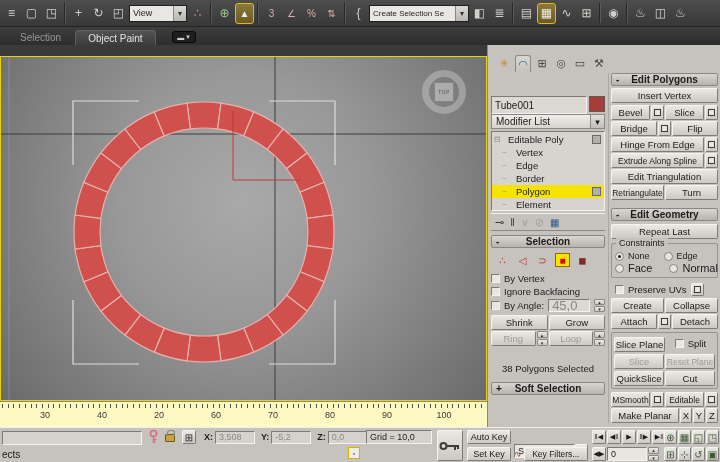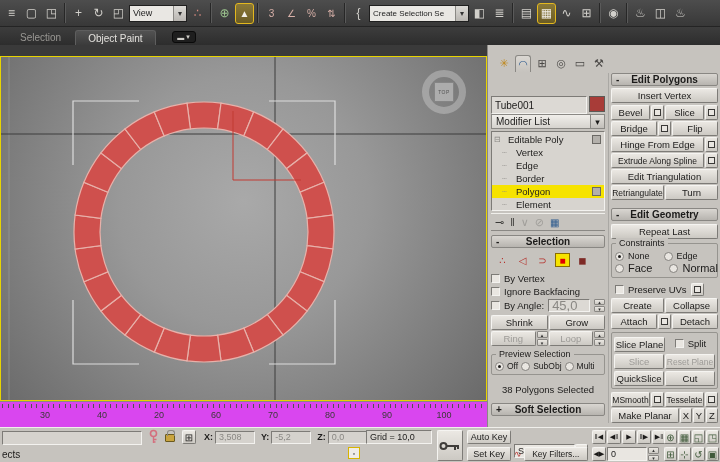--- a/index.html
+++ b/index.html
@@ -80,21 +80,21 @@
   .stacktools .blue{color:#2d5a8e;font-size:10px}
 
   .soicons{height:16px;flex:none;display:flex;align-items:center;gap:5px;padding-left:4px}
   .soic{width:15px;height:14px;display:flex;align-items:center;justify-content:center;font-size:10px;color:#b5312c}
   .soic.onyellow{background:#f6e300;border:1px solid #8a6d00}
   .soic.dark{color:#7e2a26}
   .selstatus{height:12px;flex:none;display:flex;align-items:center;justify-content:center;font-size:9.5px}
   .pvrow{display:flex;align-items:center;gap:3px;font-size:8.5px}
 
   
-  .trackbar{position:absolute;left:0;top:401px;width:487px;height:26px;background:#d946ef;border-top:1px solid #8a8884;overflow:hidden}
+  .trackbar{position:absolute;left:0;top:401px;width:487px;height:26px;background:#fef9c3;border-top:1px solid #8a8884;overflow:hidden}
   .tick{position:absolute;top:2px;width:1px;height:4px;background:#55524e}
   .tlabel{position:absolute;top:8px;width:30px;margin-left:-15px;text-align:center;font-size:9px;color:#3a3937}
 
   
   .statusbar{position:absolute;left:0;top:427px;width:720px;height:35px;background:#c6c3be;border-top:1px solid #f0efeb}
   .sb{position:absolute;display:flex;align-items:center}
   .sfield{background:#d5d2cd;border:1px solid;border-color:#7d7b77 #f3f2ef #f3f2ef #7d7b77;font-size:9px;display:flex;align-items:center;padding:0 3px;color:#1c1b1a}
   .sfield.gray{color:#8a8884}
   .coordlbl{font-weight:bold;font-size:9px;margin:0 2px 0 6px}
   .lock{width:10px;height:8px;background:#c9a43f;border:1px solid #6b5a1e;border-radius:1px;position:relative;margin-top:5px}
@@ -306,31 +306,20 @@
           <span>▴</span>
           <span>▾</span>
         </span>
       <button class="btn raised dis">Loop</button>
       <span class="spin">
           <span>▴</span>
           <span>▾</span>
         </span>
     </div>
     <div class="gap8"></div>
-    <div class="group">
-      <span class="glabel">Preview Selection</span>
-      <div class="pvrow">
-        <span class="radio sel"></span>
-          <span>Off</span>
-        <span class="radio"></span>
-          <span>SubObj</span>
-        <span class="radio"></span>
-          <span>Multi</span>
-      </div>
-    </div>
     <div class="gap8"></div>
     <div class="selstatus">38 Polygons Selected</div>
     <div class="gap8"></div>
     <div class="rollhead">
       <span class="ind">+</span>
       <span>Soft Selection</span>
     </div>
   </div>
 
   <div class="rightcol">
@@ -444,21 +433,21 @@
         <button class="btn raised">QuickSlice</button>
         <button class="btn raised">Cut</button>
       </div>
     </div>
     <div class="gap3"></div>
     <div class="prow">
       <button class="btn raised" style="font-size:8.5px">MSmooth</button>
       <span class="sbox">
           <i></i>
         </span>
-      <button class="btn raised" style="font-size:8.5px">Tesselate</button>
+      <button class="btn raised" style="font-size:8.5px">Editable</button>
       <span class="sbox">
           <i></i>
         </span>
     </div>
     <div style="height:1px"></div>
     <div class="prow">
       <button class="btn raised">Make Planar</button>
       <button class="raised" style="width:12px">X</button>
       <button class="raised" style="width:12px">Y</button>
       <button class="raised" style="width:12px">Z</button>

